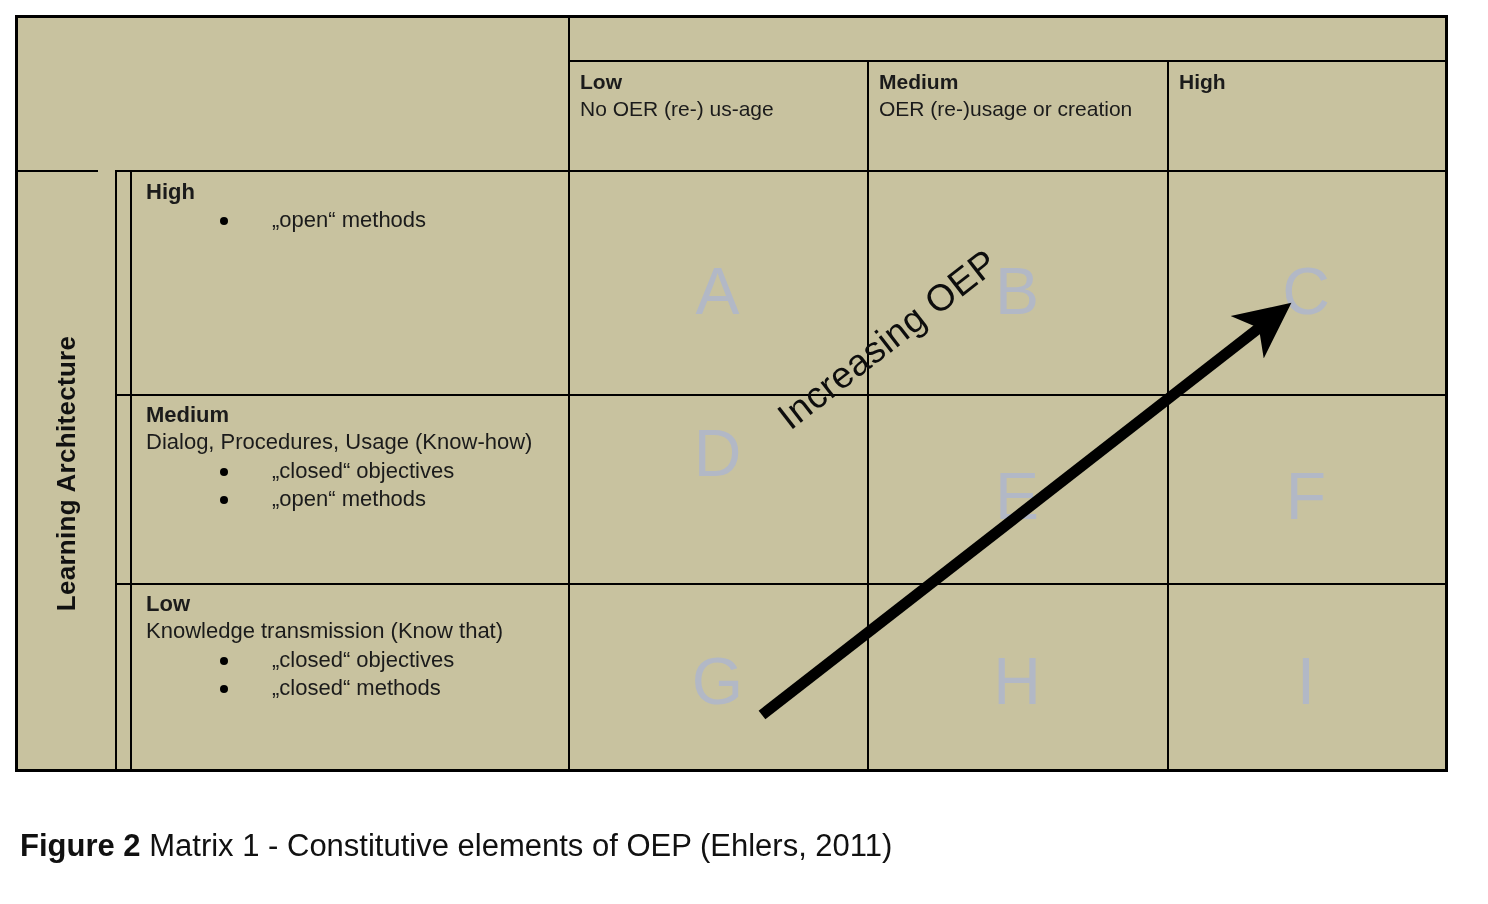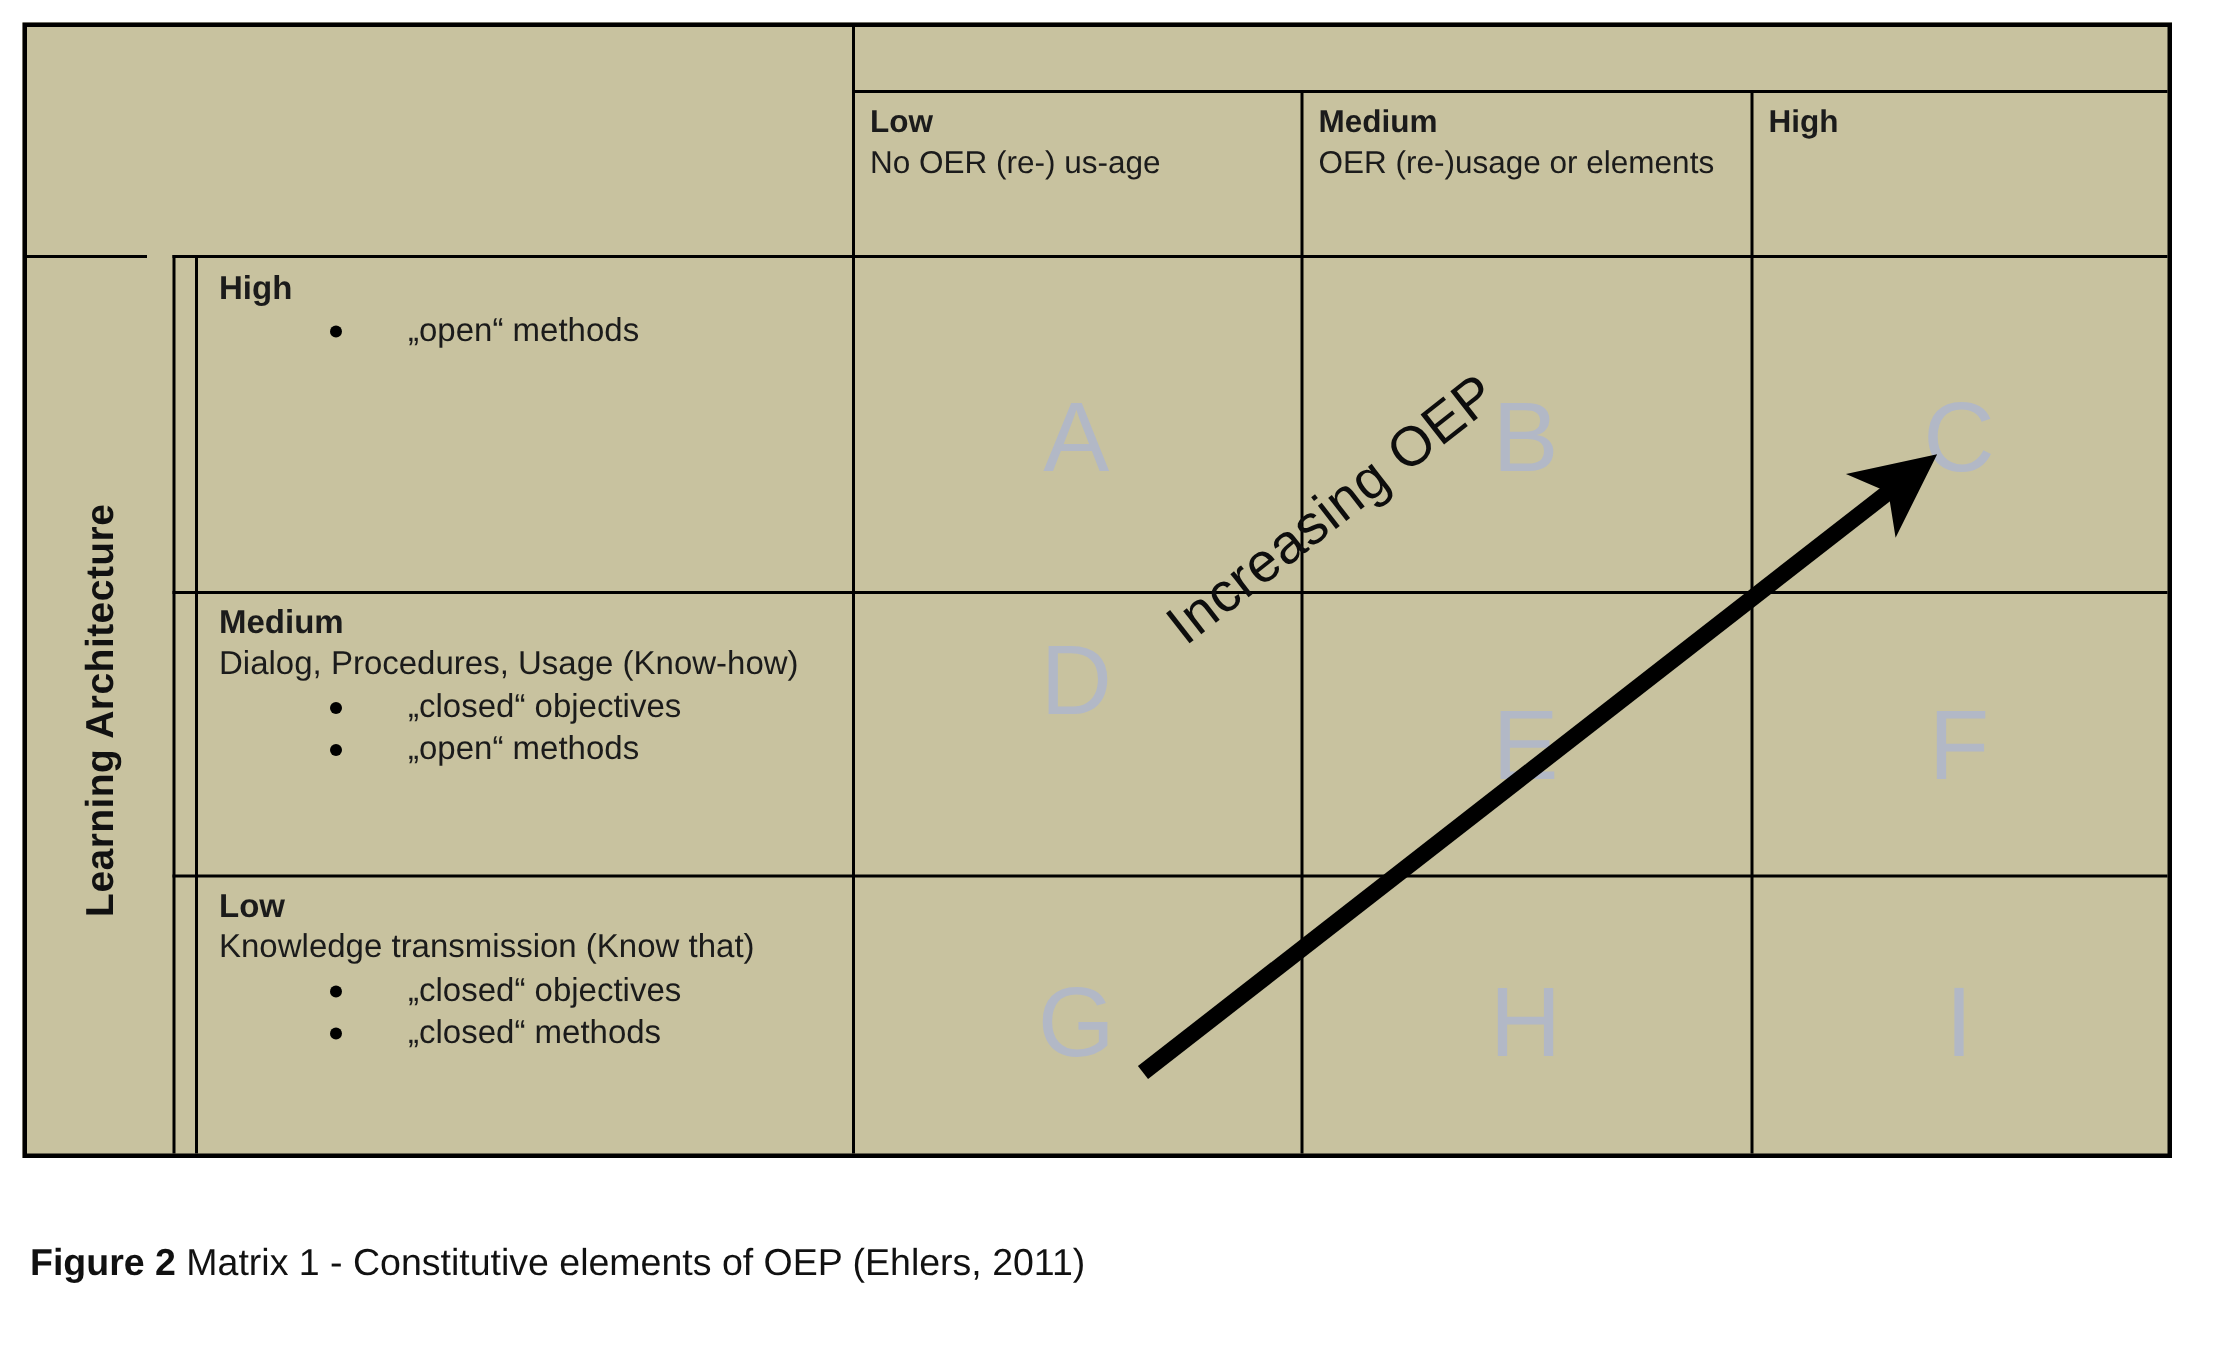--- a/index.html
+++ b/index.html
@@ -171,21 +171,21 @@
     transform-origin: left top;
     white-space: nowrap;
     letter-spacing: .5px;
   }
 
   
   #caption {
     position: absolute;
     left: 20px;
     top: 828px;
-    font-size: 25px;
+    font-size: 31px;
     color: #111111;
     white-space: nowrap;
   }
   #caption .figno { font-weight: bold; }
 </style>
 </head>
 <body>
 
 <div id="figure">
 
@@ -211,21 +211,21 @@
 
     <div class="vline" style="left:1149px; top:42px; height:709px;"></div>
 
 
     <div class="colhead" id="colhead-low">
       <span class="lvl">Low</span>
       <span class="desc">No OER (re-) us-age</span>
     </div>
     <div class="colhead" id="colhead-medium">
       <span class="lvl">Medium</span>
-      <span class="desc">OER (re-)usage  or elements</span>
+      <span class="desc">OER (re-)usage  or creation</span>
     </div>
     <div class="colhead" id="colhead-high">
       <span class="lvl">High</span>
     </div>
 
     <div id="axis-label-cell">
       <span id="axis-label-text">Learning Architecture</span>
     </div>
 
     <div class="rowdesc" id="rowdesc-high">

